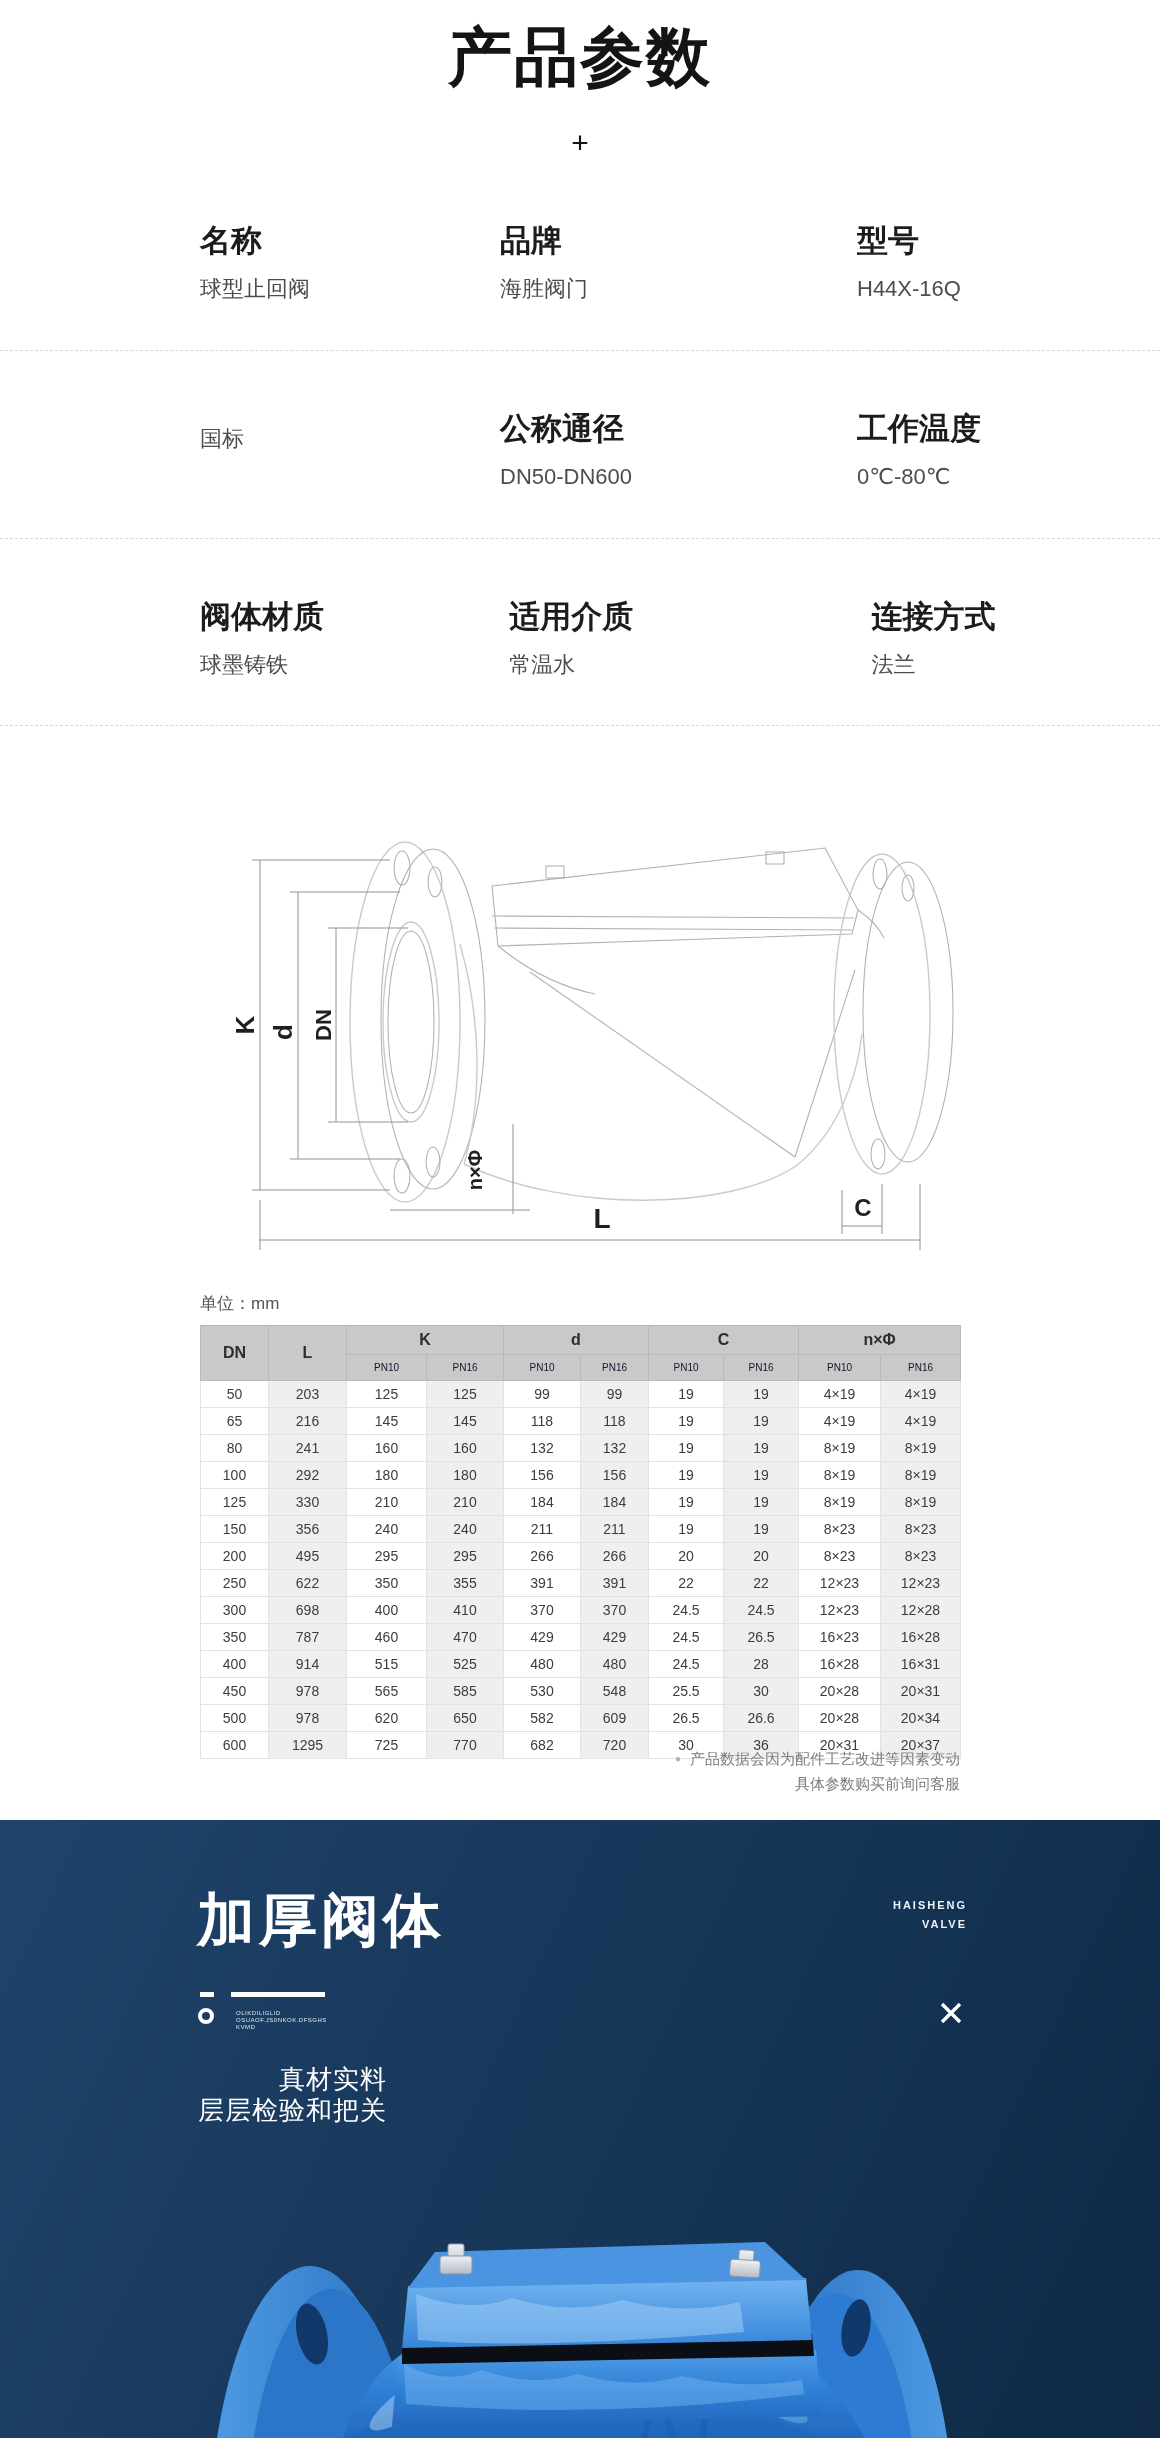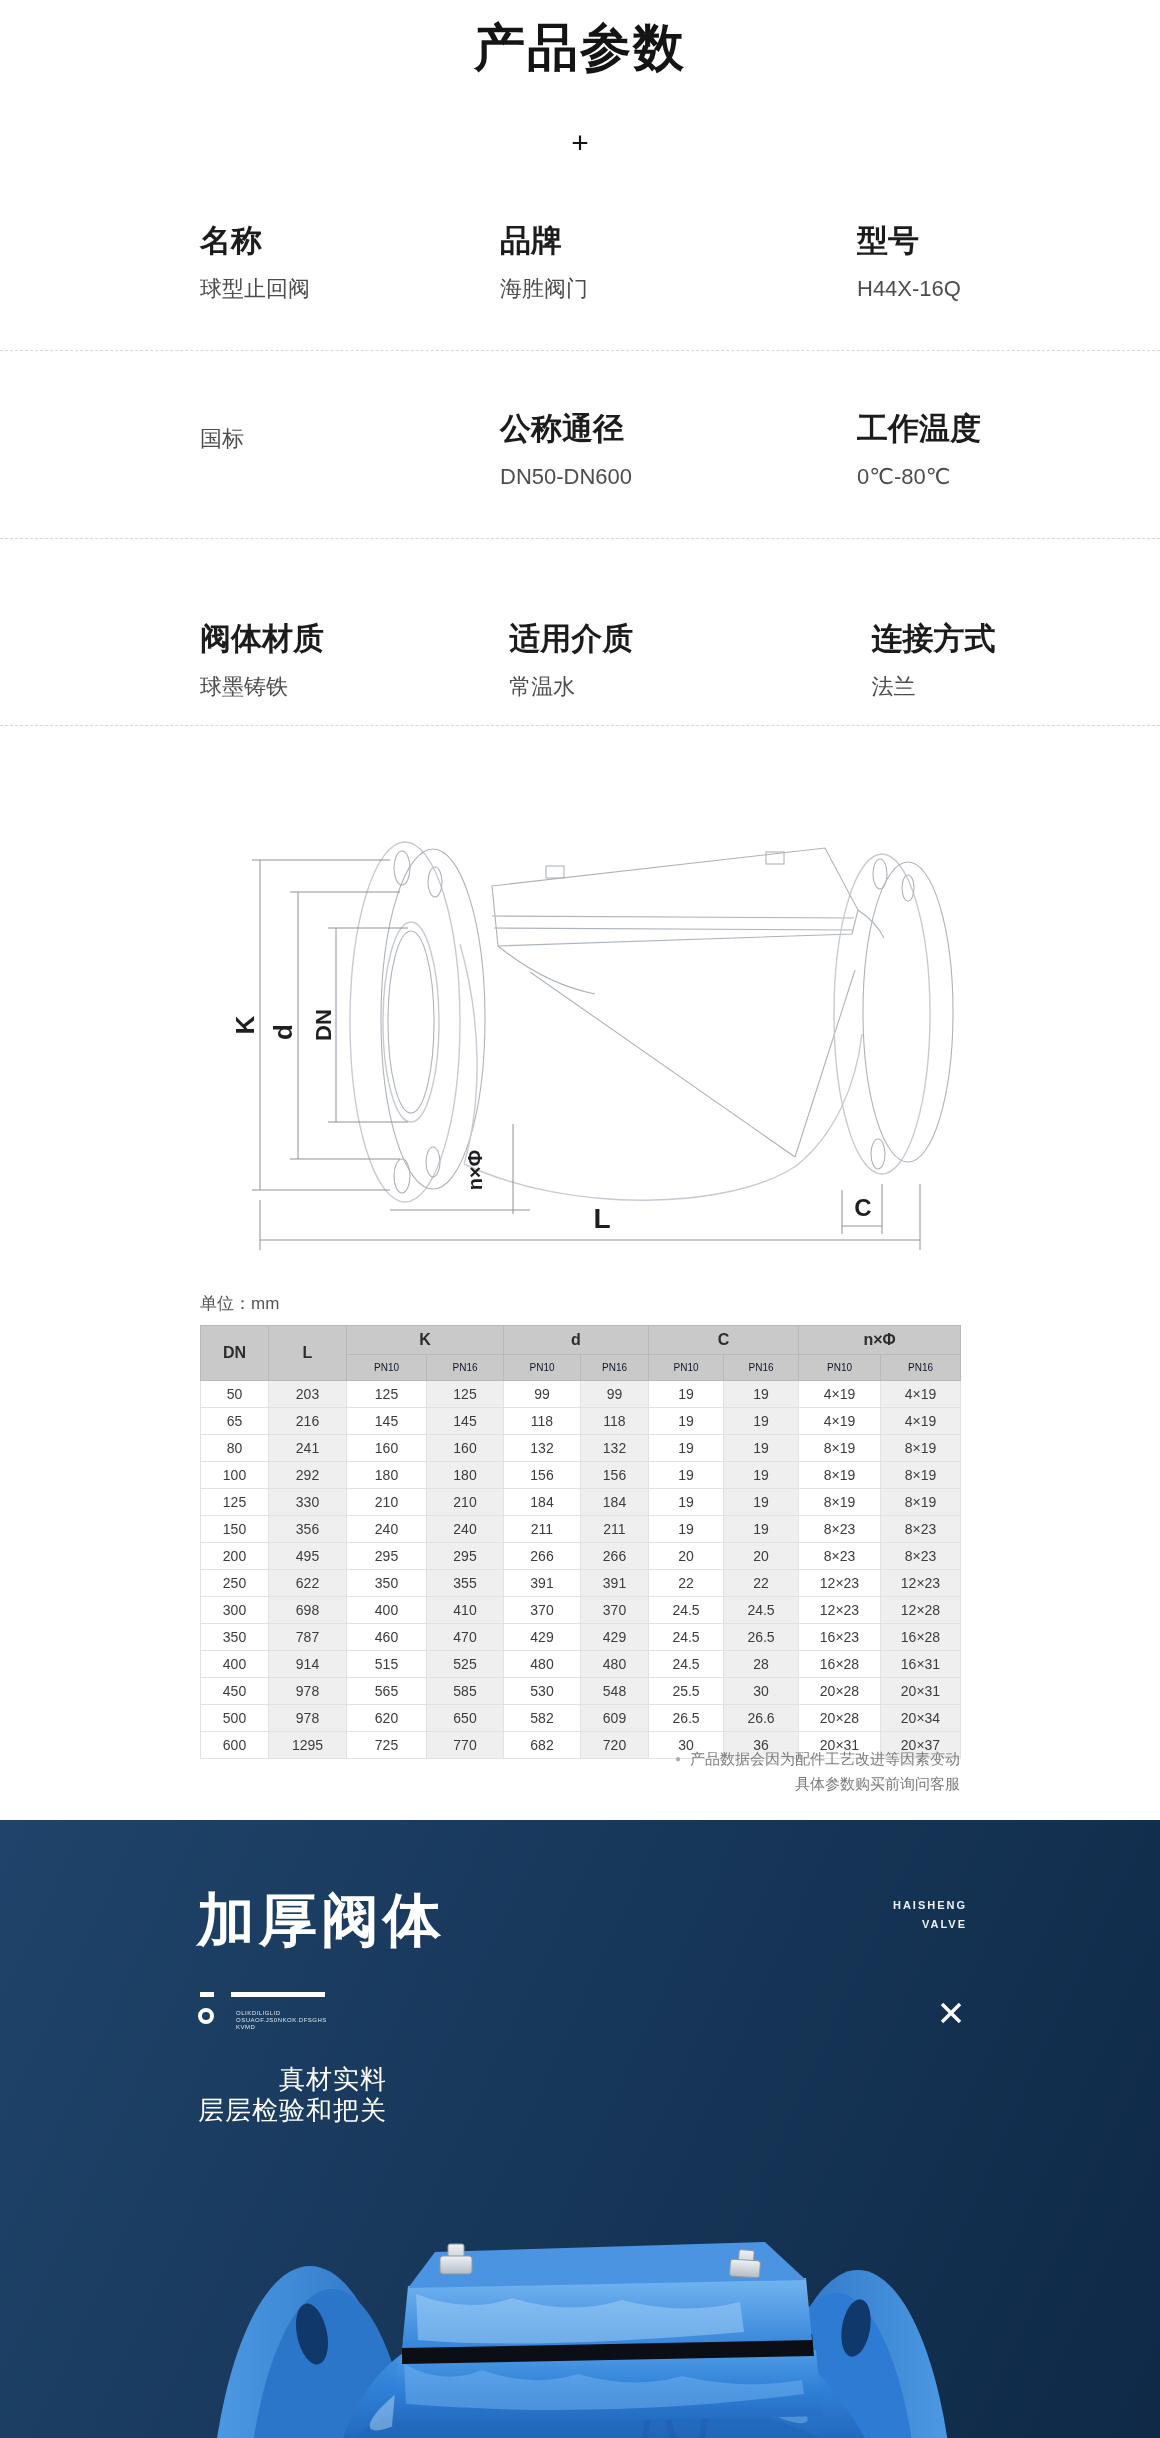--- a/index.html
+++ b/index.html
@@ -1,20 +1,20 @@
 <!DOCTYPE html>
 <html><head>
 <meta charset="utf-8">
 <style>
   html,body{margin:0;padding:0;background:#fff;}
   .page{position:relative;width:1160px;height:2438px;background:#ffffff;overflow:hidden;
         font-family:"Liberation Sans","DejaVu Sans",sans-serif;}
   
   .page-title{position:absolute;top:14px;left:0;width:1160px;text-align:center;
-              font-size:51px;font-weight:900;color:#141414;letter-spacing:2px;}
+              font-size:64px;font-weight:900;color:#141414;letter-spacing:2px;}
   .plus-mark{position:absolute;top:126px;left:0;width:1160px;text-align:center;
              font-size:30px;font-weight:400;color:#141414;}
   .spec-row{position:absolute;left:200px;width:820px;display:flex;}
   .spec-col1{width:300px;}
   .spec-col2{width:357px;}
   .spec-col3{width:160px;}
   .spec-label{font-size:31px;font-weight:700;color:#1c1c1c;line-height:38px;}
   .spec-value{font-size:22px;color:#4d4d4d;line-height:26px;margin-top:16px;}
   .dashed-divider{position:absolute;left:0;width:1160px;border-top:1px dashed #d8d8d8;height:0;}
   
@@ -89,21 +89,21 @@
       <div class="spec-label">公称通径</div>
       <div class="spec-value">DN50-DN600</div>
     </div>
     <div class="spec-col3">
       <div class="spec-label">工作温度</div>
       <div class="spec-value">0℃-80℃</div>
     </div>
   </div>
   <div class="dashed-divider" style="top:538px;"></div>
 
-  <div class="spec-row" style="top:620px;gap:31px;">
+  <div class="spec-row" style="top:598px;gap:31px;">
     <div class="spec-col1">
       <div class="spec-label">阀体材质</div>
       <div class="spec-value">球墨铸铁</div>
     </div>
     <div class="spec-col2">
       <div class="spec-label">适用介质</div>
       <div class="spec-value">常温水</div>
     </div>
     <div class="spec-col3">
       <div class="spec-label">连接方式</div>

